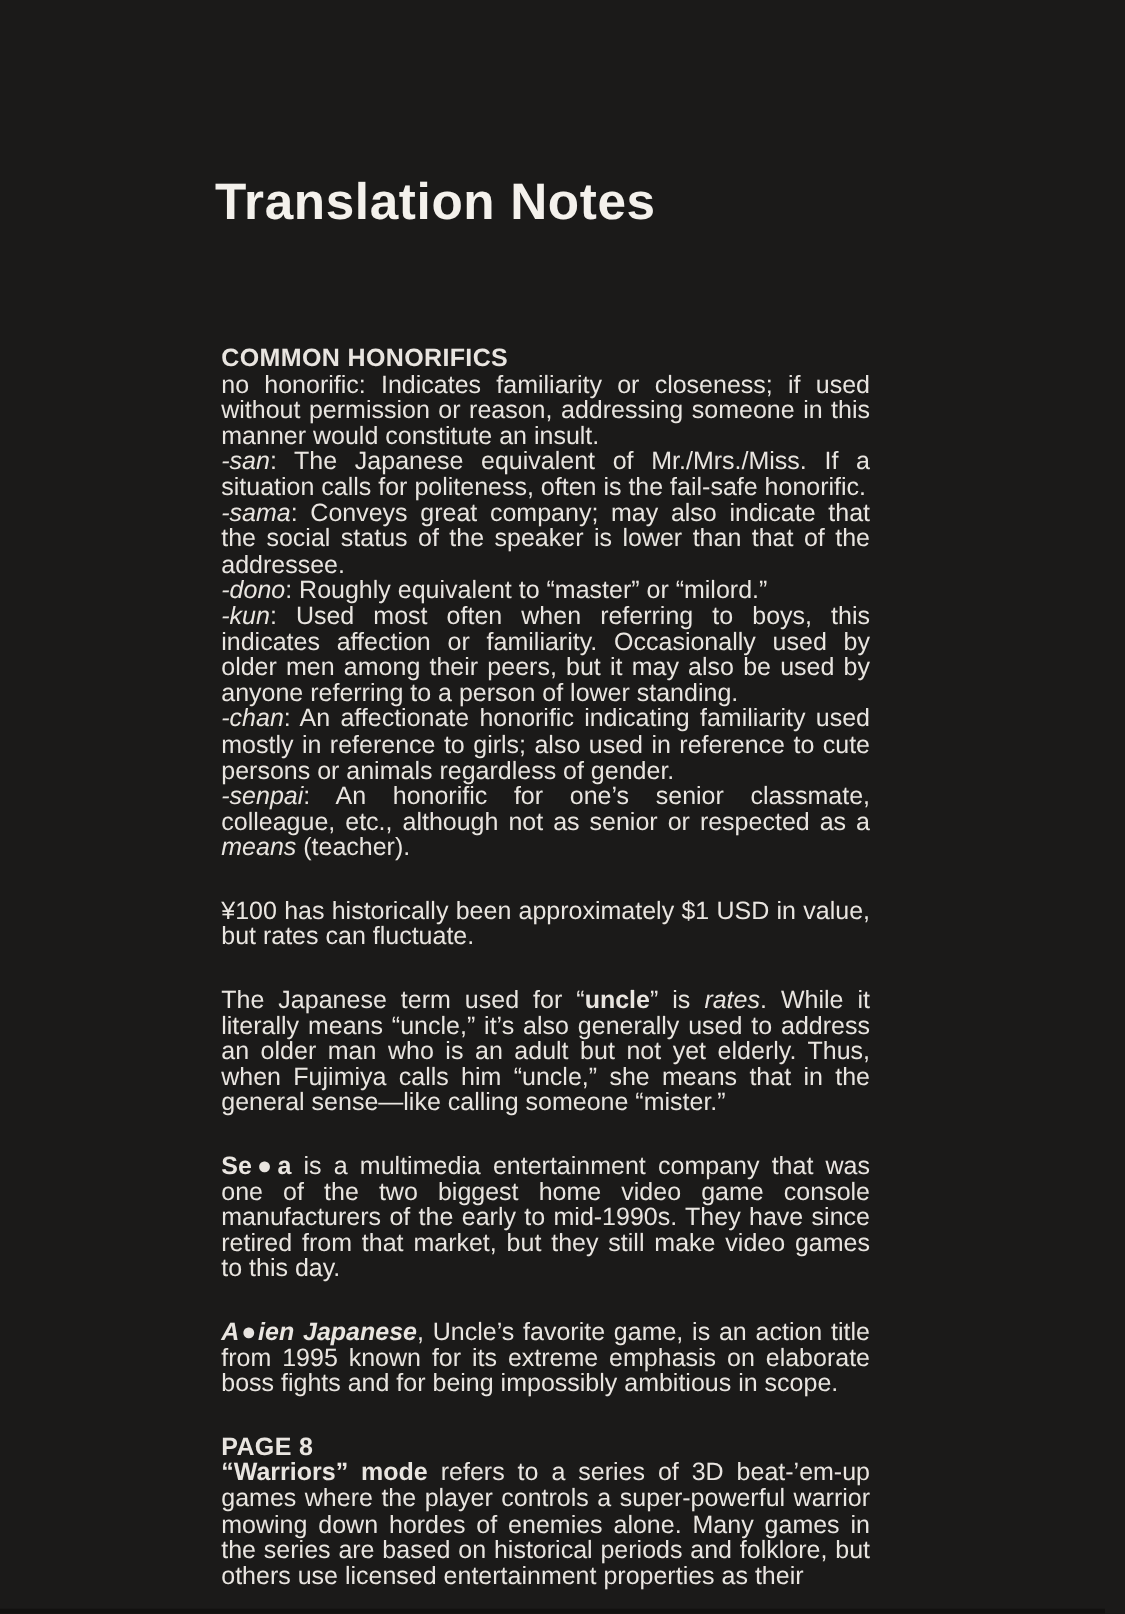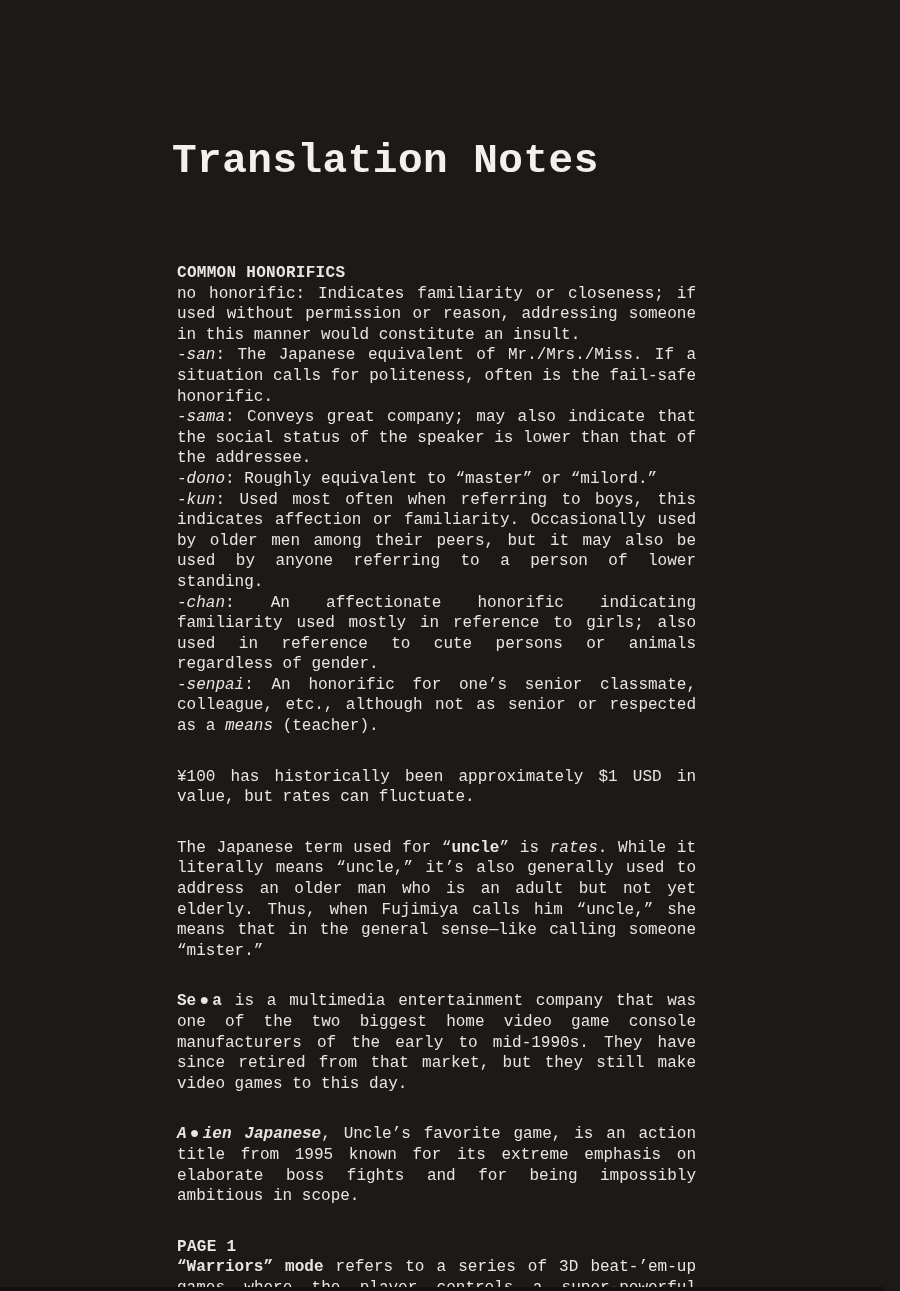--- a/index.html
+++ b/index.html
@@ -5,41 +5,41 @@
   html, body {
     margin: 0;
     padding: 0;
     background: #1b1a19;
   }
   .page {
     position: relative;
     width: 884px;
     height: 1291px;
     background: #1b1a19;
-    font-family: Liberation Mono, monospace;
+    font-family: Liberation Sans, sans-serif;
     color: #eae6e1;
     overflow: hidden;
   }
   .title {
     position: absolute;
     left: 172px;
     top: 137px;
     margin: 0;
     font-size: 41px;
     line-height: 48px;
     font-weight: bold;
     color: #f4f1ec;
     letter-spacing: 0.5px;
   }
   .notes {
     position: absolute;
     left: 177px;
-    top: 263px;
+    top: 277px;
     width: 519px;
-    font-size: 16px;
+    font-size: 20px;
     line-height: 20.6px;
     text-align: justify;
     color: #e9e5e0;
   }
   .notes p {
     margin: 0;
   }
   .notes p.spaced {
     margin-top: 30px;
   }
@@ -69,18 +69,18 @@
       <p class="para"><span class="i">-san</span><span>: The Japanese equivalent of Mr./Mrs./Miss. If a situation calls for politeness, often is the fail-safe honorific.</span></p>
       <p class="para"><span class="i">-sama</span><span>: Conveys great company; may also indicate that the social status of the speaker is lower than that of the addressee.</span></p>
       <p class="para"><span class="i">-dono</span><span>: Roughly equivalent to “master” or “milord.”</span></p>
       <p class="para"><span class="i">-kun</span><span>: Used most often when referring to boys, this indicates affection or familiarity. Occasionally used by older men among their peers, but it may also be used by anyone referring to a person of lower standing.</span></p>
       <p class="para"><span class="i">-chan</span><span>: An affectionate honorific indicating familiarity used mostly in reference to girls; also used in reference to cute persons or animals regardless of gender.</span></p>
       <p class="para"><span class="i">-senpai</span><span>: An honorific for one’s senior classmate, colleague, etc., although not as senior or respected as a </span><span class="i">means</span><span> (teacher).</span></p>
       <p class="para spaced"><span>¥100 has historically been approximately $1 USD in value, but rates can fluctuate.</span></p>
       <p class="para spaced"><span>The Japanese term used for “</span><span class="b">uncle</span><span>” is </span><span class="i">rates</span><span>. While it literally means “uncle,” it’s also generally used to address an older man who is an adult but not yet elderly. Thus, when Fujimiya calls him “uncle,” she means that in the general sense—like calling someone “mister.”</span></p>
       <p class="para spaced"><span class="b">Se●a</span><span> is a multimedia entertainment company that was one of the two biggest home video game console manufacturers of the early to mid-1990s. They have since retired from that market, but they still make video games to this day.</span></p>
       <p class="para spaced"><span class="b i">A●ien Japanese</span><span>, Uncle’s favorite game, is an action title from 1995 known for its extreme emphasis on elaborate boss fights and for being impossibly ambitious in scope.</span></p>
-      <p class="heading spaced"><span class="b">PAGE 1</span></p>
+      <p class="heading spaced"><span class="b">PAGE 8</span></p>
       <p class="para"><span class="b">“Warriors” mode</span><span> refers to a series of 3D beat-’em-up games where the player controls a super-powerful warrior mowing down hordes of enemies alone. Many games in the series are based on historical periods and folklore, but others use licensed entertainment properties as their</span></p>
     </div>
 
   <div class="bottom-edge"></div>
 </div>
 
 </body></html>

